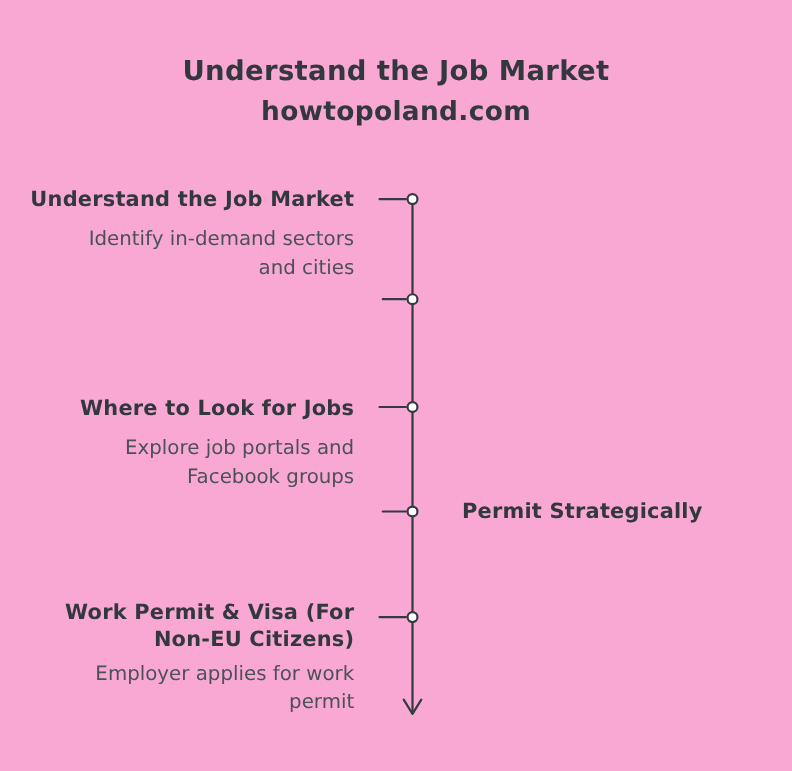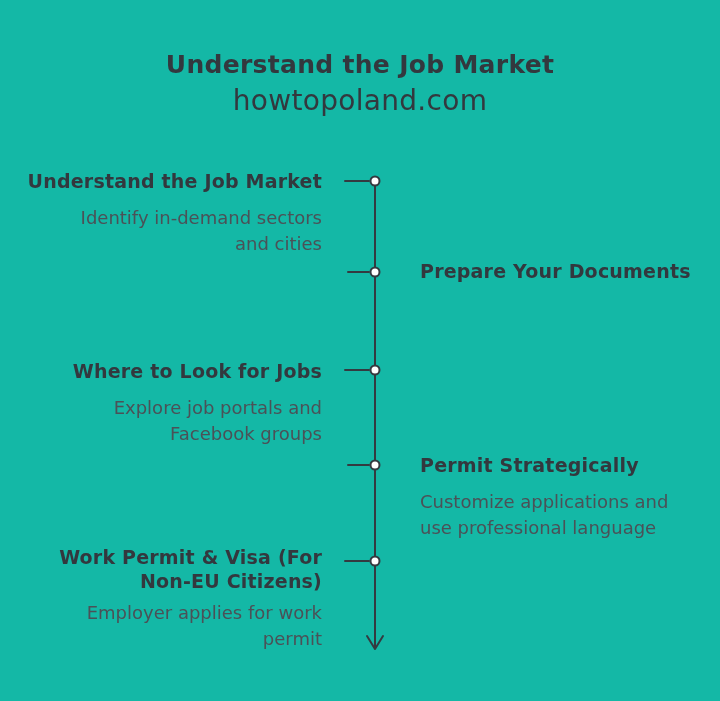--- a/index.html
+++ b/index.html
@@ -7,40 +7,40 @@
     padding: 0;
     background: #ffffff;
   }
   body {
     font-family: "DejaVu Sans", "Liberation Sans", sans-serif;
   }
   .canvas {
     position: relative;
     width: 720px;
     height: 701px;
-    background: #14b8a6;
+    background: #f9a8d4;
     overflow: hidden;
   }
   .header {
     position: absolute;
     top: 50px;
     left: 0;
     width: 720px;
     text-align: center;
     color: #33383e;
   }
   .header .title {
     font-size: 25px;
     font-weight: bold;
     letter-spacing: 0.3px;
     line-height: 30px;
   }
   .header .subtitle {
-    font-size: 28px;
-    font-weight: normal;
+    font-size: 24px;
+    font-weight: bold;
     letter-spacing: 0.3px;
     margin-top: 6px;
     line-height: 30px;
   }
   .tl-svg {
     position: absolute;
     left: 0;
     top: 0;
     width: 720px;
     height: 701px;
@@ -123,33 +123,30 @@
     </g>
   </svg>
 
   <div class="item left pos-1">
     <div class="t">Understand the Job Market</div>
     <div class="d">Identify in-demand sectors
 and cities</div>
   </div>
 
   <div class="item right pos-2">
-    <div class="t">Prepare Your Documents</div>
   </div>
 
   <div class="item left pos-3">
     <div class="t">Where to Look for Jobs</div>
     <div class="d">Explore job portals and
 Facebook groups</div>
   </div>
 
   <div class="item right pos-4">
     <div class="t">Permit Strategically</div>
-    <div class="d">Customize applications and
-use professional language</div>
   </div>
 
   <div class="item left pos-5">
     <div class="t">Work Permit &amp; Visa (For
 Non-EU Citizens)</div>
     <div class="d">Employer applies for work
 permit</div>
   </div>
 
 </div>

